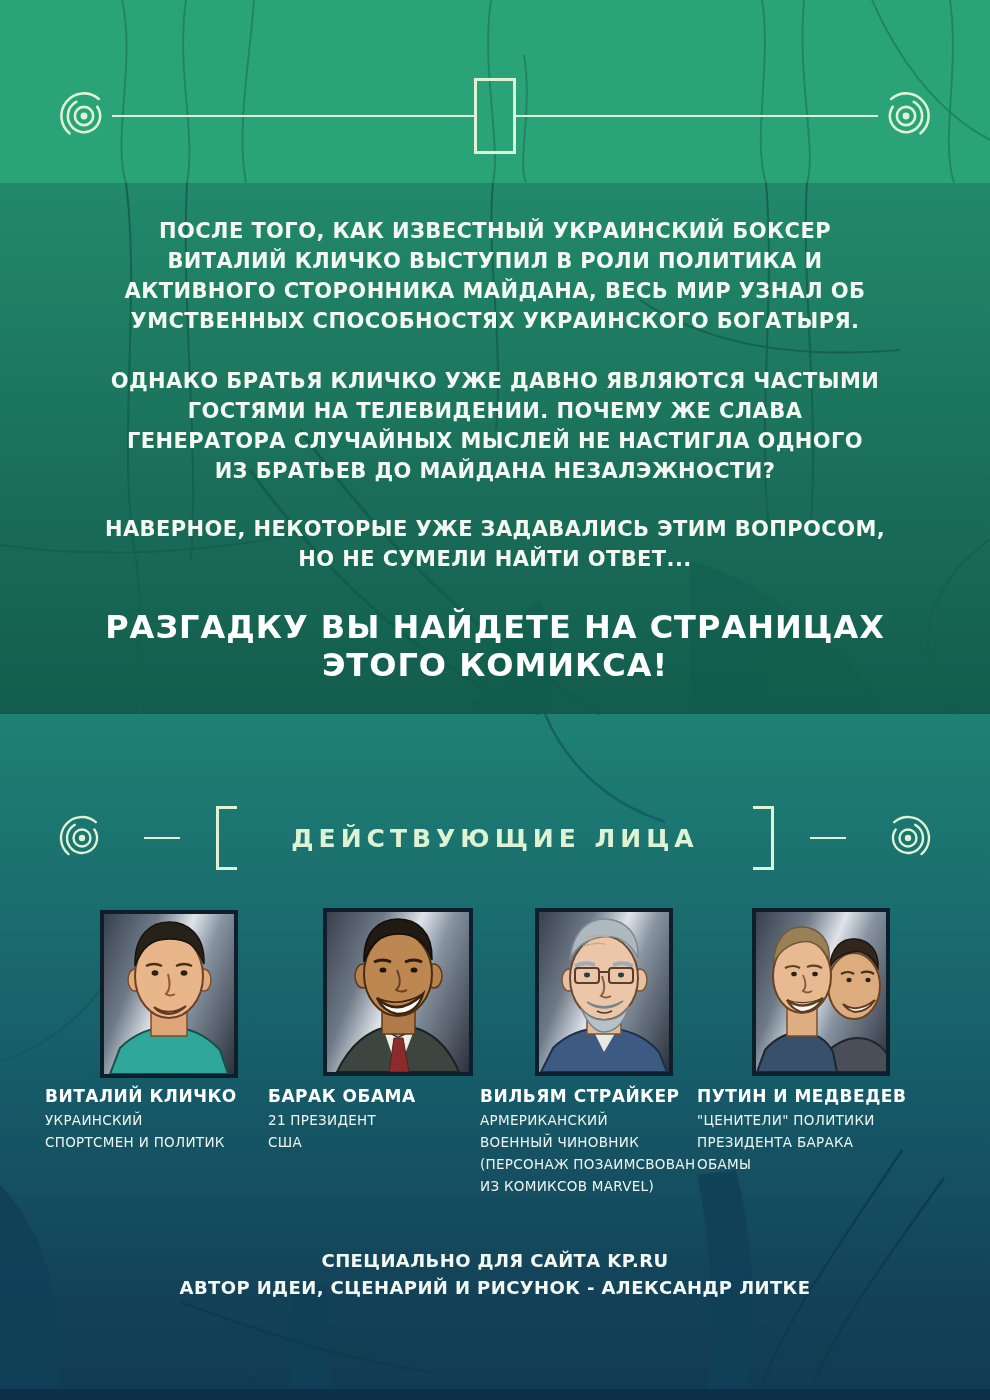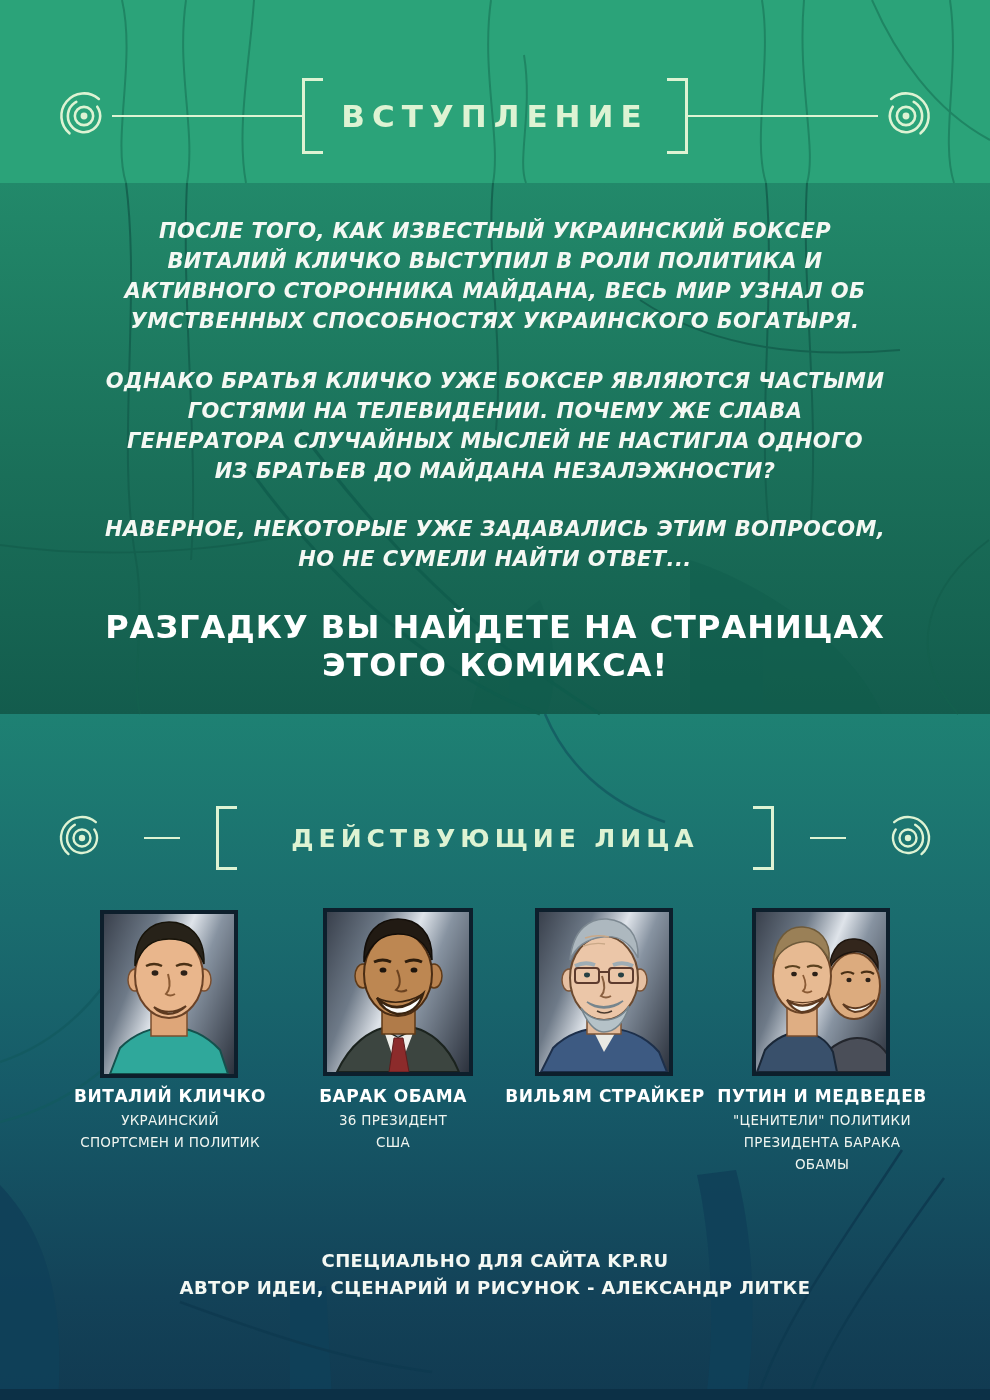--- a/index.html
+++ b/index.html
@@ -43,21 +43,20 @@
   
   .para {
     position: absolute; left: 60px; right: 60px;
     text-align: center;
     white-space: pre-line;
     font-weight: bold;
     font-size: 21px;
     line-height: 30px;
     letter-spacing: 0.4px;
     color: #f4f8f3;
-    font-style: italic;
   }
   .para1 { top: 216px; }
   .para2 { top: 366px; }
   .para3 { top: 514px; }
   .highlight {
     position: absolute; left: 60px; right: 60px;
     top: 608px;
     text-align: center;
     white-space: pre-line;
     font-weight: bold;
@@ -78,21 +77,20 @@
   }
   .portrait svg { display: block; }
   .p1 { left: 100px; top: 910px; }
   .p2 { left: 323px; top: 908px; width: 150px; }
   .p3 { left: 535px; top: 908px; }
   .p4 { left: 752px; top: 908px; }
 
   .caption {
     position: absolute; top: 1086px;
     width: 250px;
-    text-align: center;
   }
   .c1 { left: 45px; }
   .c2 { left: 268px; }
   .c3 { left: 480px; }
   .c4 { left: 697px; }
   .cap-name { font-weight: bold; font-size: 17px; letter-spacing: 0.5px; margin-bottom: 3px; color: #ffffff; }
   .cap-desc { font-size: 13.5px; line-height: 22px; white-space: pre-line; color: #f0f5f0; letter-spacing: 0.3px; }
 
   
   .credits {
@@ -164,36 +162,35 @@
 
   <div class="hdr hdr1">
     <svg class="spiral" width="56" height="56" viewBox="0 0 52 52">
       <circle cx="26" cy="26" r="3.2" fill="#def3d3"></circle>
       <circle cx="26" cy="26" r="8.5" fill="none" stroke="#def3d3" stroke-width="2.4"></circle>
       <circle cx="26" cy="26" r="15" fill="none" stroke="#def3d3" stroke-width="2.4" stroke-dasharray="72 23" transform="rotate(-35 26 26)" stroke-linecap="round"></circle>
       <circle cx="26" cy="26" r="21" fill="none" stroke="#def3d3" stroke-width="2.4" stroke-dasharray="66 66" transform="rotate(130 26 26)" stroke-linecap="round"></circle>
     </svg>
     <span class="hline"></span>
     <span class="brk brk-l"></span>
-    <span class="hdr-title">ВСТУПЛЕНИЕ</span>
     <span class="brk brk-r"></span>
     <span class="hline"></span>
     <svg class="spiral" width="56" height="56" viewBox="0 0 52 52" style="transform:scaleX(-1)">
       <circle cx="26" cy="26" r="3.2" fill="#def3d3"></circle>
       <circle cx="26" cy="26" r="8.5" fill="none" stroke="#def3d3" stroke-width="2.4"></circle>
       <circle cx="26" cy="26" r="15" fill="none" stroke="#def3d3" stroke-width="2.4" stroke-dasharray="72 23" transform="rotate(-35 26 26)" stroke-linecap="round"></circle>
       <circle cx="26" cy="26" r="21" fill="none" stroke="#def3d3" stroke-width="2.4" stroke-dasharray="66 66" transform="rotate(130 26 26)" stroke-linecap="round"></circle>
     </svg>
   </div>
 
   <div class="para para1">ПОСЛЕ ТОГО, КАК ИЗВЕСТНЫЙ УКРАИНСКИЙ БОКСЕР
 ВИТАЛИЙ КЛИЧКО ВЫСТУПИЛ В РОЛИ ПОЛИТИКА И
 АКТИВНОГО СТОРОННИКА МАЙДАНА, ВЕСЬ МИР УЗНАЛ ОБ
 УМСТВЕННЫХ СПОСОБНОСТЯХ УКРАИНСКОГО БОГАТЫРЯ.</div>
-  <div class="para para2">ОДНАКО БРАТЬЯ КЛИЧКО УЖЕ БОКСЕР ЯВЛЯЮТСЯ ЧАСТЫМИ
+  <div class="para para2">ОДНАКО БРАТЬЯ КЛИЧКО УЖЕ ДАВНО ЯВЛЯЮТСЯ ЧАСТЫМИ
 ГОСТЯМИ НА ТЕЛЕВИДЕНИИ. ПОЧЕМУ ЖЕ СЛАВА
 ГЕНЕРАТОРА СЛУЧАЙНЫХ МЫСЛЕЙ НЕ НАСТИГЛА ОДНОГО
 ИЗ БРАТЬЕВ ДО МАЙДАНА НЕЗАЛЭЖНОСТИ?</div>
   <div class="para para3">НАВЕРНОЕ, НЕКОТОРЫЕ УЖЕ ЗАДАВАЛИСЬ ЭТИМ ВОПРОСОМ,
 НО НЕ СУМЕЛИ НАЙТИ ОТВЕТ...</div>
   <div class="highlight">РАЗГАДКУ ВЫ НАЙДЕТЕ НА СТРАНИЦАХ
 ЭТОГО КОМИКСА!</div>
 
   <div class="hdr hdr2">
     <svg class="spiral" width="52" height="52" viewBox="0 0 52 52">
@@ -298,25 +295,29 @@
     </svg>
   </div>
 
   <div class="caption c1">
     <div class="cap-name">ВИТАЛИЙ КЛИЧКО</div>
     <div class="cap-desc">УКРАИНСКИЙ
 СПОРТСМЕН И ПОЛИТИК</div>
   </div>
   <div class="caption c2">
     <div class="cap-name">БАРАК ОБАМА</div>
-    <div class="cap-desc">36 ПРЕЗИДЕНТ
+    <div class="cap-desc">21 ПРЕЗИДЕНТ
 США</div>
   </div>
   <div class="caption c3">
     <div class="cap-name">ВИЛЬЯМ СТРАЙКЕР</div>
+    <div class="cap-desc">АРМЕРИКАНСКИЙ
+ВОЕННЫЙ ЧИНОВНИК
+(ПЕРСОНАЖ ПОЗАИМСВОВАН
+ИЗ КОМИКСОВ MARVEL)</div>
   </div>
   <div class="caption c4">
     <div class="cap-name">ПУТИН И МЕДВЕДЕВ</div>
     <div class="cap-desc">"ЦЕНИТЕЛИ" ПОЛИТИКИ
 ПРЕЗИДЕНТА БАРАКА
 ОБАМЫ</div>
   </div>
 
   <div class="credits">
     <div>СПЕЦИАЛЬНО ДЛЯ САЙТА KP.RU</div>

